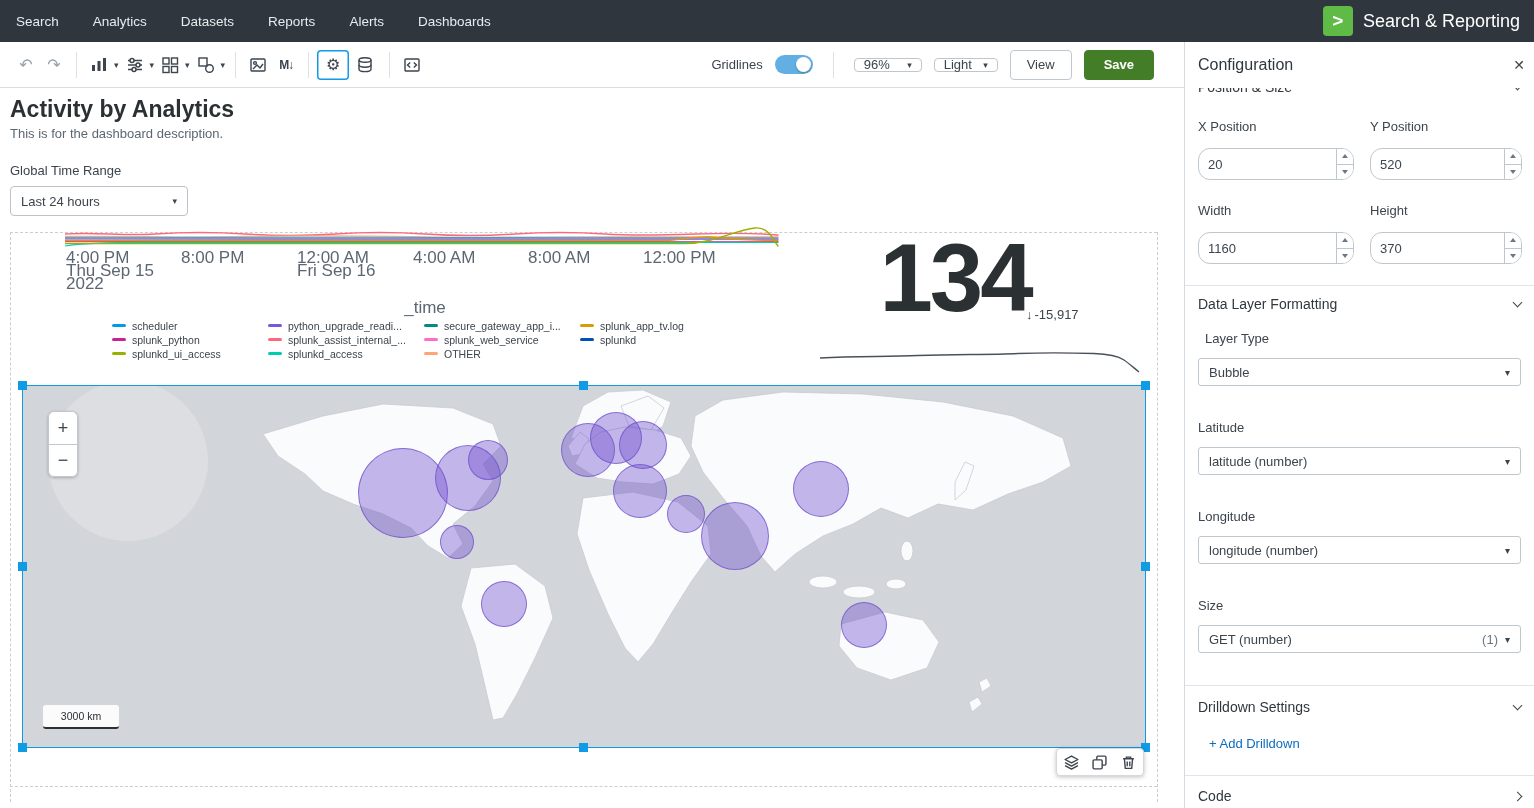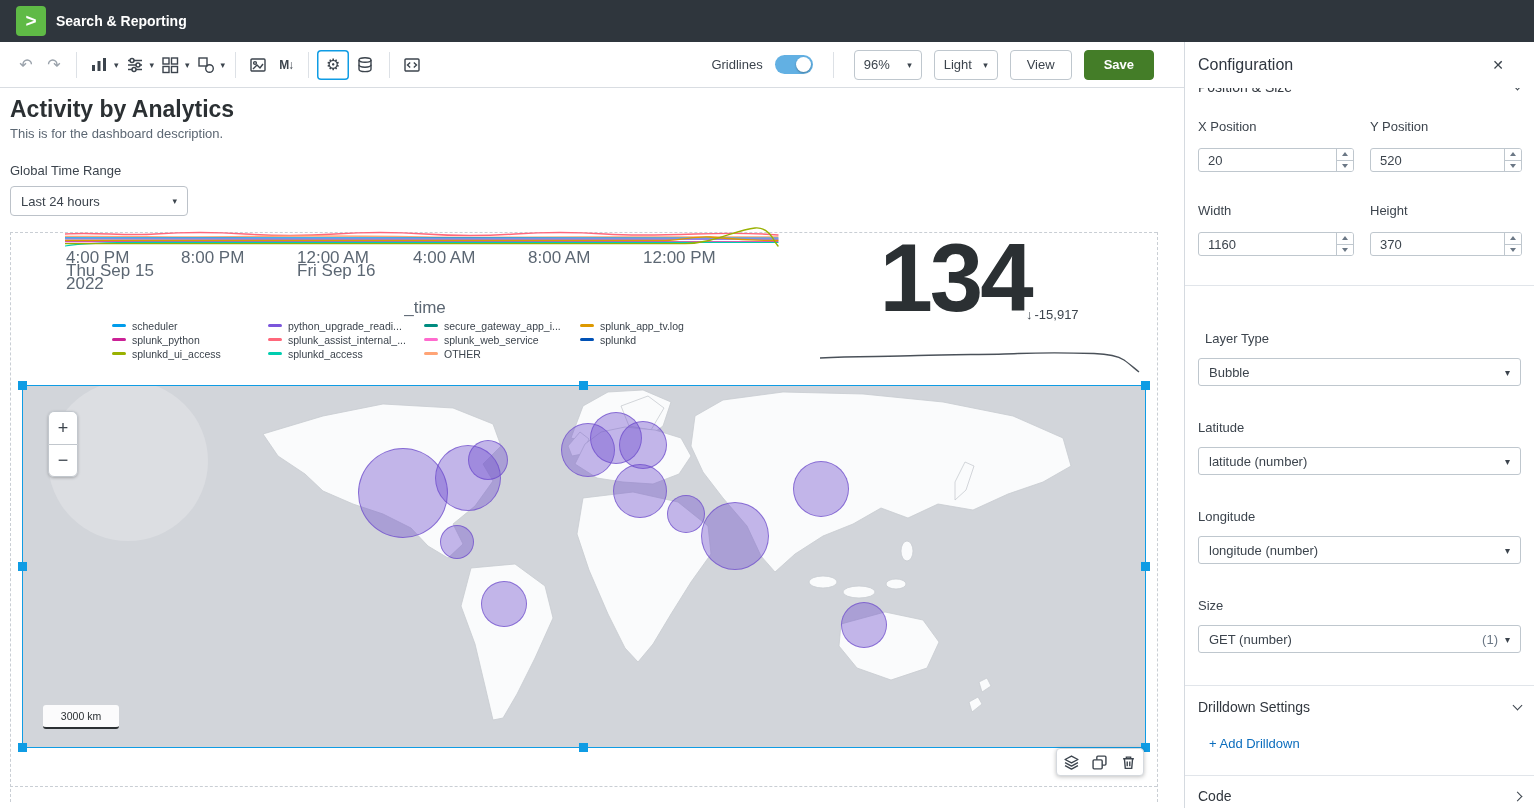--- a/index.html
+++ b/index.html
@@ -8,39 +8,39 @@
   .app{position:relative;width:1534px;height:808px}
 
   
   .topnav{position:absolute;top:0;left:0;right:0;height:42px;background:var(--topnav-bg,#2f363d);
     display:flex;align-items:center;justify-content:space-between;padding:0 14px 0 16px;z-index:30}
   .nav-items{display:flex;gap:34px}
   .nav-item{color:#e9ebed;font-size:13.5px;cursor:pointer}
   .brand{display:flex;align-items:center;gap:10px}
   .logo{width:30px;height:30px;border-radius:4px;background:var(--logo-green,#5fba46);
     color:#fff;font-weight:bold;font-size:19px;display:flex;align-items:center;justify-content:center}
-  .brand-name{color:#fff;font-size:14px;font-weight:700}
+  .brand-name{color:#fff;font-size:18px;font-weight:400}
 
   
   .toolbar{position:absolute;top:42px;left:0;width:1184px;height:46px;background:#fff;
     border-bottom:1px solid #d9dde2;display:flex;align-items:center;padding:0 30px 0 12px;z-index:20}
   .tb-btn{height:30px;min-width:28px;display:flex;align-items:center;justify-content:center;
     border:none;background:transparent;color:#3c444d;cursor:pointer;border-radius:4px;font-size:16px}
   .tb-btn.dim{color:#9aa2ab}
   .tb-btn.active{box-shadow:inset 0 0 0 1.5px var(--selection-blue,#0f9ce4)}
   .tb-group{display:flex;align-items:center;margin-right:2px;cursor:pointer}
   .tb-caret{font-size:9px;color:#3c444d;margin-left:1px}
   .tb-sep{width:1px;height:26px;background:#dde1e6;margin:0 8px;flex:none}
   .tb-right{margin-left:auto;display:flex;align-items:center;gap:12px}
   .tb-label{font-size:13px}
   .toggle{width:38px;height:19px;border-radius:10px;background:var(--toggle-blue,#62b0e3);
     position:relative;cursor:pointer;flex:none}
   .toggle .knob{position:absolute;top:2px;right:2px;width:15px;height:15px;border-radius:50%;background:#fff;
     box-shadow:0 1px 2px rgba(0,0,0,.3)}
-  .select-box{height:30px;border:1px solid #bfc7ce;border-radius:4px;background:#fff;display:flex;
+  .select-box{height:14px;border:1px solid #bfc7ce;border-radius:4px;background:#fff;display:flex;
     align-items:center;justify-content:space-between;padding:0 9px;font-size:13px;cursor:pointer}
   .select-box .tb-caret{margin-left:8px}
   .btn{height:30px;border-radius:4px;font-size:13px;display:flex;align-items:center;justify-content:center;
     cursor:pointer;padding:0 16px;border:1px solid #bfc7ce;background:#fff;color:#3c444d}
   .btn.primary{background:var(--save-green,#447d28);border-color:var(--save-green,#447d28);
     color:#fff;font-weight:600;padding:0 19px}
   .md-glyph{font-size:12px;font-weight:bold;letter-spacing:-1px}
 
   
   .canvas{position:absolute;top:88px;left:0;width:1184px;height:720px;background:#fff;overflow:hidden}
@@ -90,31 +90,31 @@
     border-radius:3px;border-bottom:2px solid #2b3033;display:flex;align-items:center;justify-content:center;
     font-size:10.5px;color:#2b3033}
   .float-bar{position:absolute;left:1056px;top:660px;width:88px;height:28px;background:#fff;border-radius:4px;
     border:1px solid #d5d9de;box-shadow:0 1px 4px rgba(0,0,0,.25);display:flex;align-items:center;
     justify-content:space-around;z-index:8}
   .fb-btn{display:flex;align-items:center;justify-content:center;cursor:pointer;width:24px;height:22px}
 
   
   .config-panel{position:absolute;top:42px;right:0;width:350px;height:766px;background:#fff;
     border-left:1px solid #d5dae0;z-index:25}
-  .cp-header{height:46px;display:flex;align-items:center;justify-content:space-between;padding:0 30px 0 13px}
+  .cp-header{height:46px;display:flex;align-items:center;justify-content:space-between;padding:0 9px 0 13px}
   .cp-title{font-size:16px;font-weight:500;color:#2f3640}
   .cp-close{font-size:14px;color:#3c444d;cursor:pointer}
   .cp-scroll{position:absolute;top:46px;bottom:0;left:0;right:0;overflow:hidden}
   .cp-sec{position:absolute;left:13px;right:13px;display:flex;align-items:center;justify-content:space-between;
     font-size:14px;font-weight:500;color:#31373e;cursor:pointer}
   .chev{display:inline-block;width:7px;height:7px;border-right:1.6px solid #3c444d;
     border-bottom:1.6px solid #3c444d;transform:rotate(45deg);margin-top:-3px}
   .chev.right{transform:rotate(-45deg);margin-top:0}
   .cp-label{position:absolute;font-size:13px;color:#3c444d}
-  .num-input{position:absolute;height:24px;border:1px solid #bfc7ce;border-radius:3px;background:#fff;
+  .num-input{position:absolute;height:32px;border:1px solid #bfc7ce;border-radius:12px;background:#fff;
     display:flex;align-items:stretch;overflow:hidden}
   .num-input input{flex:1;border:none;outline:none;font-size:13px;color:#3c444d;padding-left:9px;min-width:0;
     font-family:inherit;background:transparent}
   .spinners{width:17px;border-left:1px solid #bfc7ce;display:flex;flex-direction:column}
   .spin{flex:1;display:flex;align-items:center;justify-content:center;cursor:pointer;background:#fff}
   .spin.up{border-bottom:1px solid #bfc7ce}
   .t-up{width:0;height:0;border-left:3.5px solid transparent;border-right:3.5px solid transparent;
     border-bottom:4.5px solid #6b7785}
   .t-down{width:0;height:0;border-left:3.5px solid transparent;border-right:3.5px solid transparent;
     border-top:4.5px solid #6b7785}
@@ -126,20 +126,28 @@
   .sel-caret{font-size:10px;color:#3c444d}
   .cp-divider{position:absolute;left:0;right:0;border-top:1px solid #e1e5ea}
   .cp-link{position:absolute;left:24px;font-size:13px;color:var(--link-blue,#0b6dbd);cursor:pointer}
 </style>
 </head>
 <body>
 
 <div class="app">
 
   <nav class="topnav">
+    <div class="nav-items">
+        <span class="nav-item">Search</span>
+        <span class="nav-item">Analytics</span>
+        <span class="nav-item">Datasets</span>
+        <span class="nav-item">Reports</span>
+        <span class="nav-item">Alerts</span>
+        <span class="nav-item">Dashboards</span>
+      </div>
     <div class="brand">
       <div class="logo">&gt;</div>
       <span class="brand-name">Search &amp; Reporting</span>
     </div>
   </nav>
 
   <div class="toolbar">
     <button class="tb-btn dim">
         <span>↶</span>
       </button>
@@ -493,20 +501,24 @@
               <i class="t-up"></i>
             </span>
           <span class="spin">
               <i class="t-down"></i>
             </span>
         </div>
       </div>
 
       <div class="cp-divider" style="top:197px"></div>
 
+      <div class="cp-sec" style="top:208px">
+        <span>Data Layer Formatting</span>
+        <span class="chev"></span>
+      </div>
 
       <span class="cp-label" style="top:243px;left:20px">Layer Type</span>
       <div class="cp-select" style="top:270px">
         <span>Bubble</span>
         <span class="sel-caret">▾</span>
       </div>
 
       <span class="cp-label" style="top:332px;left:13px">Latitude</span>
       <div class="cp-select" style="top:359px">
         <span>latitude (number)</span>

